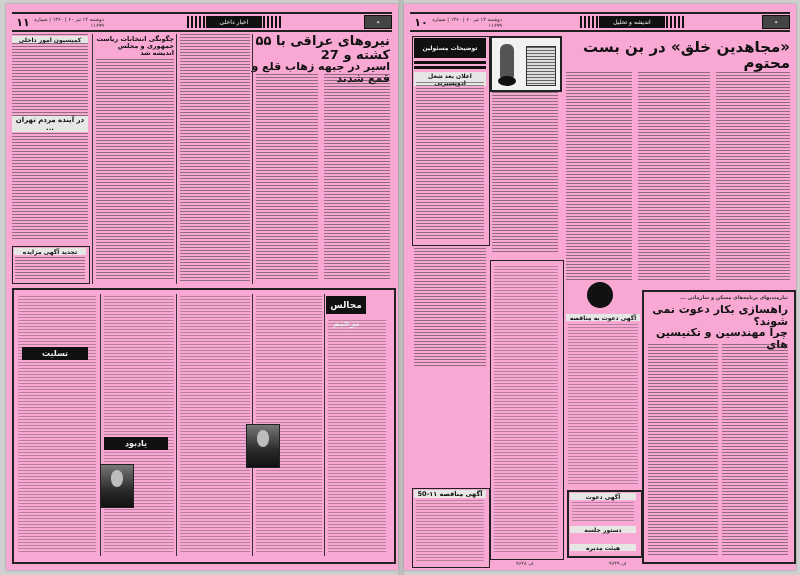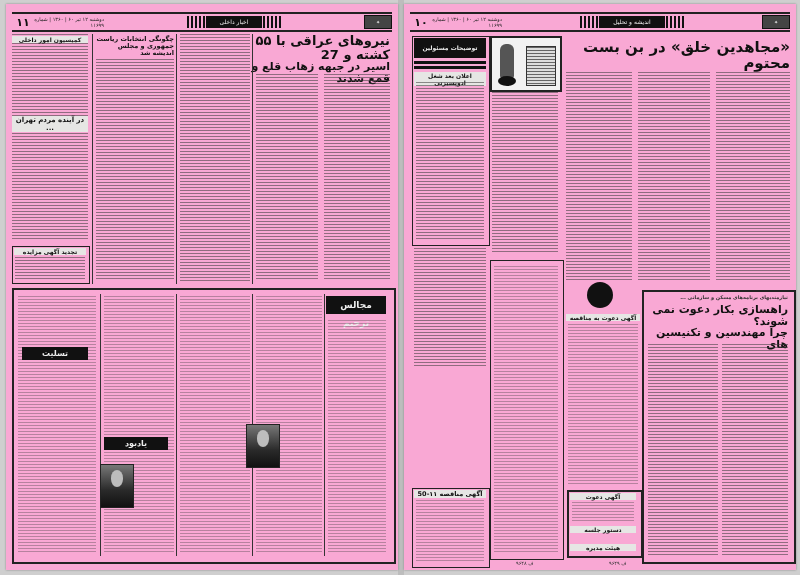--- a/index.html
+++ b/index.html
@@ -74,21 +74,21 @@
   <div class="col" style="left:174px;top:30px;width:70px;height:247px;"></div>
   <div class="rule-v" style="left:246px;top:30px;height:250px;"></div>
   <div class="col" style="left:250px;top:70px;width:62px;height:207px;"></div>
   <div class="col" style="left:318px;top:70px;width:66px;height:207px;"></div>
 
   <div class="box thin" style="left:6px;top:242px;width:76px;height:36px;"></div>
   <div class="subhead" style="left:8px;top:244px;width:72px;">تجدید آگهی مزایده</div>
   <div class="col" style="left:9px;top:253px;width:70px;height:22px;"></div>
 
   <div class="box" style="left:6px;top:284px;width:380px;height:272px;"></div>
-  <div class="blackbar" style="left:320px;top:292px;width:60px;height:18px;font-size:9px;line-height:18px;">مجالس ترحیم</div>
+  <div class="blackbar" style="left:320px;top:292px;width:40px;height:18px;font-size:9px;line-height:18px;">مجالس ترحیم</div>
 
   <div class="col light" style="left:12px;top:292px;width:78px;height:258px;"></div>
   <div class="blackbar" style="left:16px;top:343px;width:66px;height:13px;font-size:8px;line-height:13px;letter-spacing:4px;">تسلیت</div>
   <div class="rule-v" style="left:94px;top:290px;height:262px;"></div>
 
   <div class="col light" style="left:98px;top:292px;width:70px;height:258px;"></div>
   <div class="blackbar" style="left:98px;top:433px;width:64px;height:13px;font-size:8px;line-height:13px;letter-spacing:3px;">یادبود</div>
   <div class="photo" style="left:94px;top:460px;width:32px;height:42px;">
       <div class="face"></div>
     </div>

